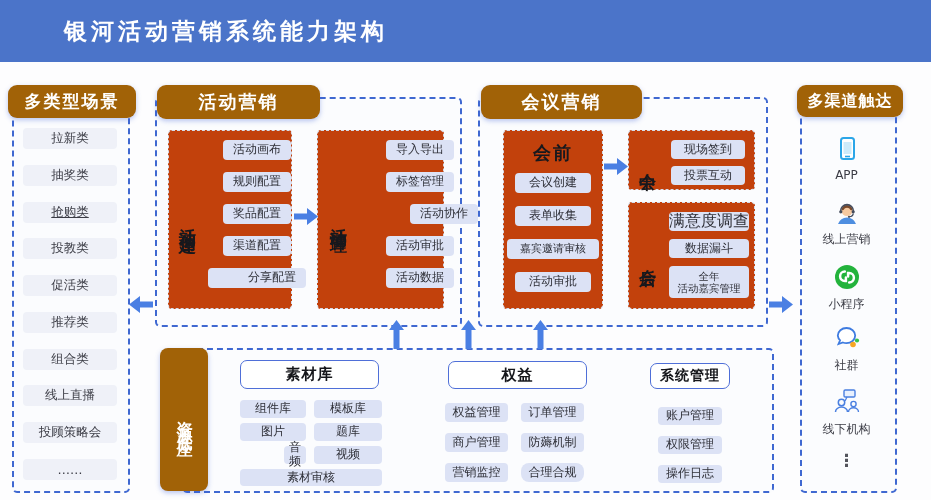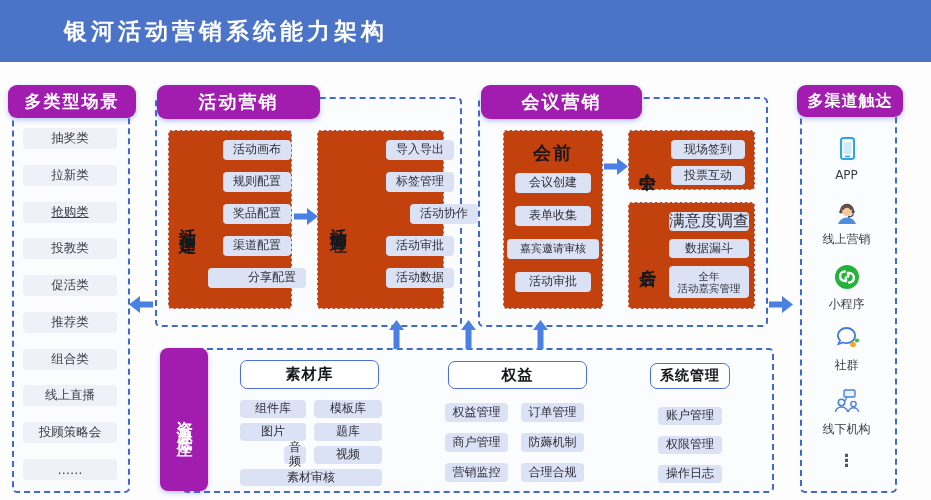--- a/index.html
+++ b/index.html
@@ -8,21 +8,21 @@
     background:#fdfdfe;
     font-family:"DejaVu Sans","Liberation Sans",sans-serif;
     color:#2e2f36;
   }
   .abs{position:absolute;}
   
   .banner{left:0;top:0;width:931px;height:62px;background:#4b74c9;}
   .banner-title{left:64px;top:0;height:62px;line-height:62px;
     font-size:23px;font-weight:bold;color:#ffffff;letter-spacing:4px;}
   
-  .hdr{background:#a21caf;color:#fff;font-weight:bold;text-align:left;
+  .hdr{background:#a16207;color:#fff;font-weight:bold;text-align:left;
     border-radius:9px;box-shadow:0 2px 5px rgba(58,92,213,.35);z-index:5;
     display:flex;align-items:center;justify-content:center;letter-spacing:2px;}
   
   .dash{border:2px dashed #3f68d1;border-radius:5px;background:rgba(250,251,254,.6);}
   
   .sub{border:1px dashed #d6dce9;border-radius:4px;background:#c2410c;}
   
   .pill{background:#dce2f5;border-radius:4px;color:#2f3038;
     display:flex;align-items:center;justify-content:center;
     font-size:12px;white-space:pre-line;text-align:center;line-height:1.15;}
@@ -44,22 +44,22 @@
 </style>
 </head>
 <body>
 
 <div class="abs banner"></div>
 <div class="abs banner-title">银河活动营销系统能力架构</div>
 
 <div class="abs dash" style="left:12px;top:97px;width:114px;height:392px;"></div>
 <div class="abs hdr" style="left:8px;top:85px;width:128px;height:33px;font-size:17px;">多类型场景</div>
 <div class="abs col" style="left:20px;top:128px;width:100px;height:352px;justify-content:space-between;">
+  <div class="pill-light" style="width:94px;height:21px;">拉新类</div>
   <div class="pill-light" style="width:94px;height:21px;">抽奖类</div>
-  <div class="pill-light" style="width:94px;height:21px;">拉新类</div>
   <div class="pill-light" style="width:94px;height:21px;text-decoration:underline;">抢购类</div>
   <div class="pill-light" style="width:94px;height:21px;">投教类</div>
   <div class="pill-light" style="width:94px;height:21px;">促活类</div>
   <div class="pill-light" style="width:94px;height:21px;">推荐类</div>
   <div class="pill-light" style="width:94px;height:21px;">组合类</div>
   <div class="pill-light" style="width:94px;height:21px;">线上直播</div>
   <div class="pill-light" style="width:94px;height:21px;">投顾策略会</div>
   <div class="pill-light" style="width:94px;height:21px;">……</div>
 </div>
 
@@ -168,21 +168,21 @@
   <div class="pill" style="height:17px;grid-column:1 / span 2;">素材审核</div>
 </div>
 
 <div class="abs whdr" style="left:448px;top:361px;width:137px;height:26px;font-size:15px;">权益</div>
 <div class="abs grid2" style="left:445px;top:403px;grid-template-columns:63px 63px;column-gap:13px;row-gap:11px;">
   <div class="pill" style="height:19px;">权益管理</div>
   <div class="pill" style="height:19px;">订单管理</div>
   <div class="pill" style="height:19px;">商户管理</div>
   <div class="pill" style="height:19px;">防薅机制</div>
   <div class="pill" style="height:19px;">营销监控</div>
-  <div class="pill" style="height:19px;">合理合规</div>
+  <div class="pill" style="height:19px;border-radius:8px;">合理合规</div>
 </div>
 
 <div class="abs whdr" style="left:650px;top:363px;width:78px;height:24px;font-size:14px;">系统管理</div>
 <div class="abs col" style="left:658px;top:407px;gap:11px;">
   <div class="pill" style="width:64px;height:18px;">账户管理</div>
   <div class="pill" style="width:64px;height:18px;">权限管理</div>
   <div class="pill" style="width:64px;height:18px;">操作日志</div>
 </div>
 
 <div class="abs dash" style="left:800px;top:95px;width:93px;height:394px;"></div>

